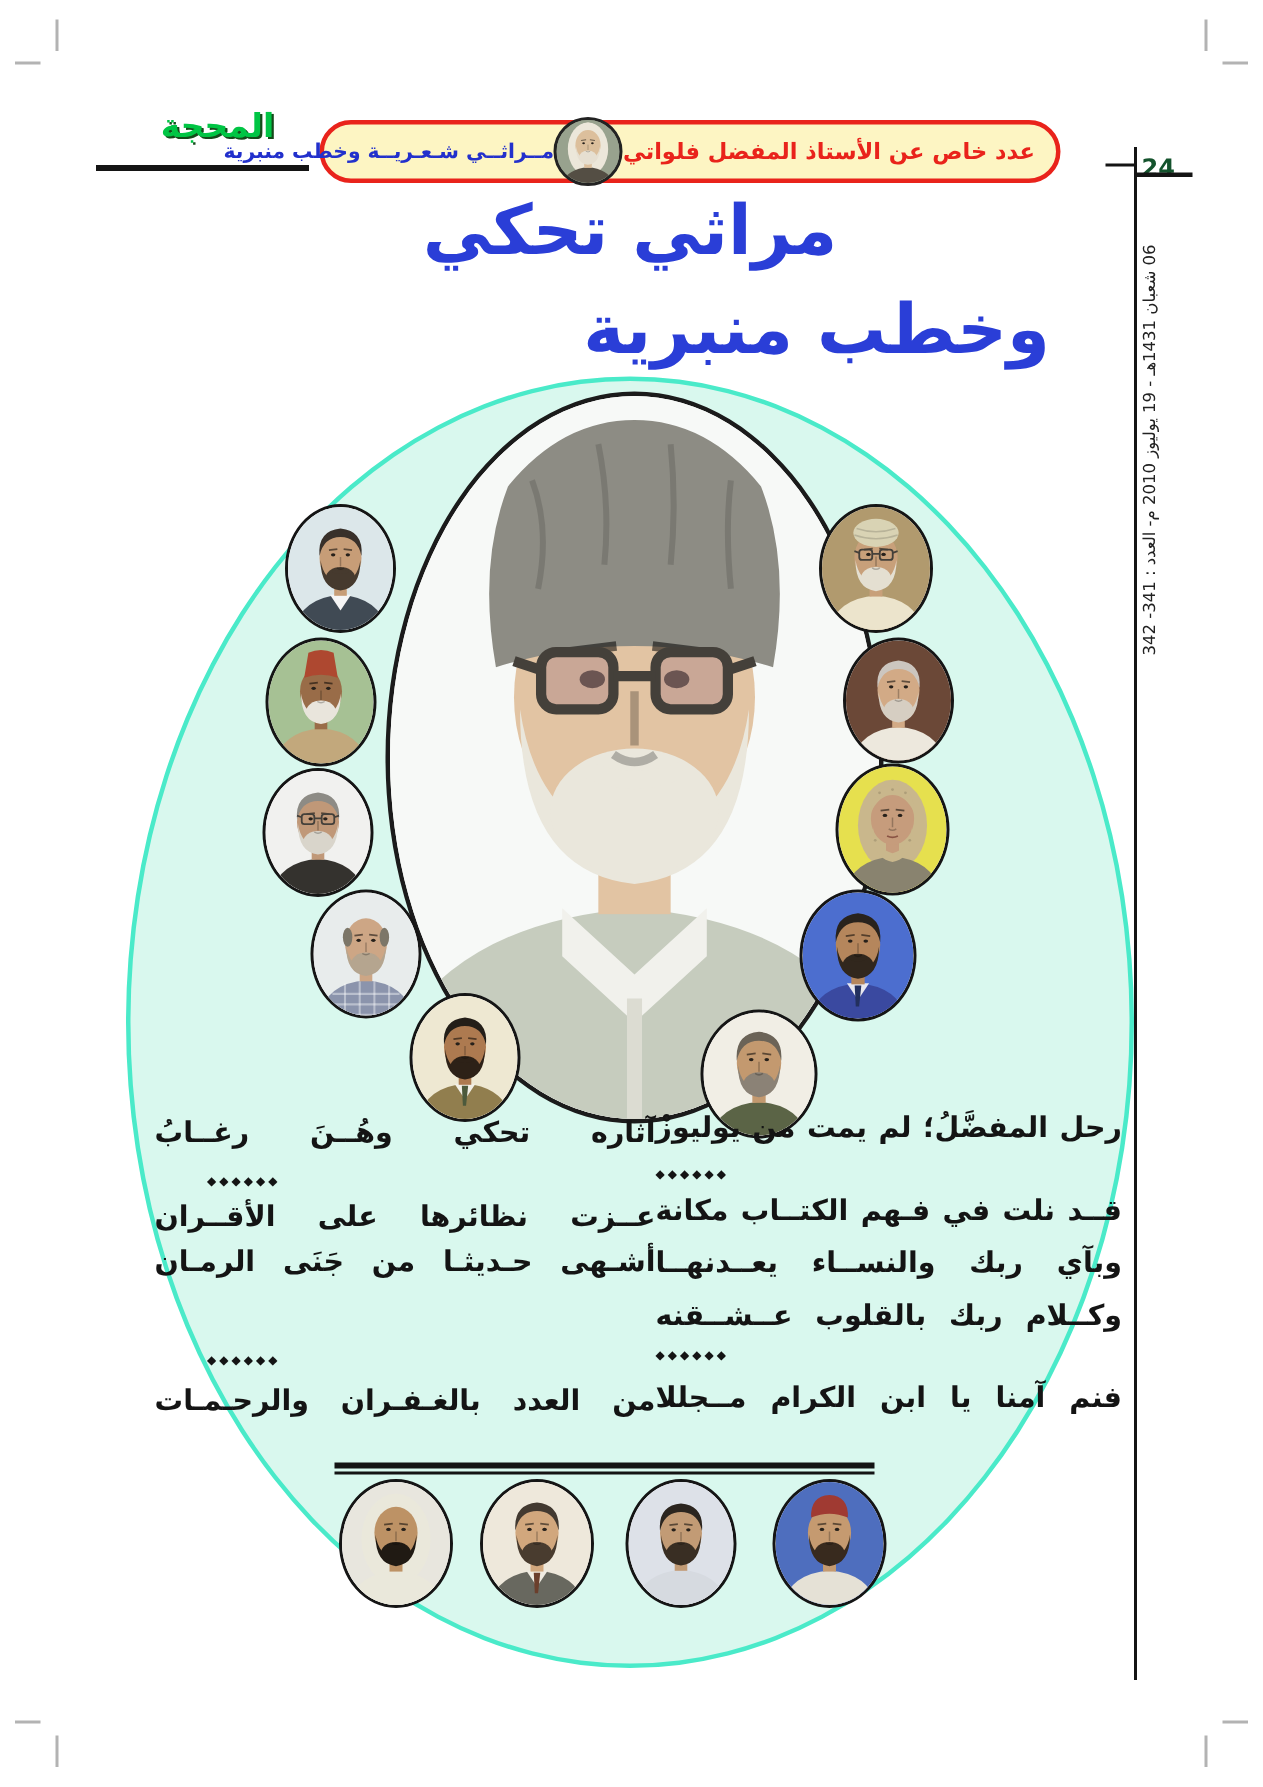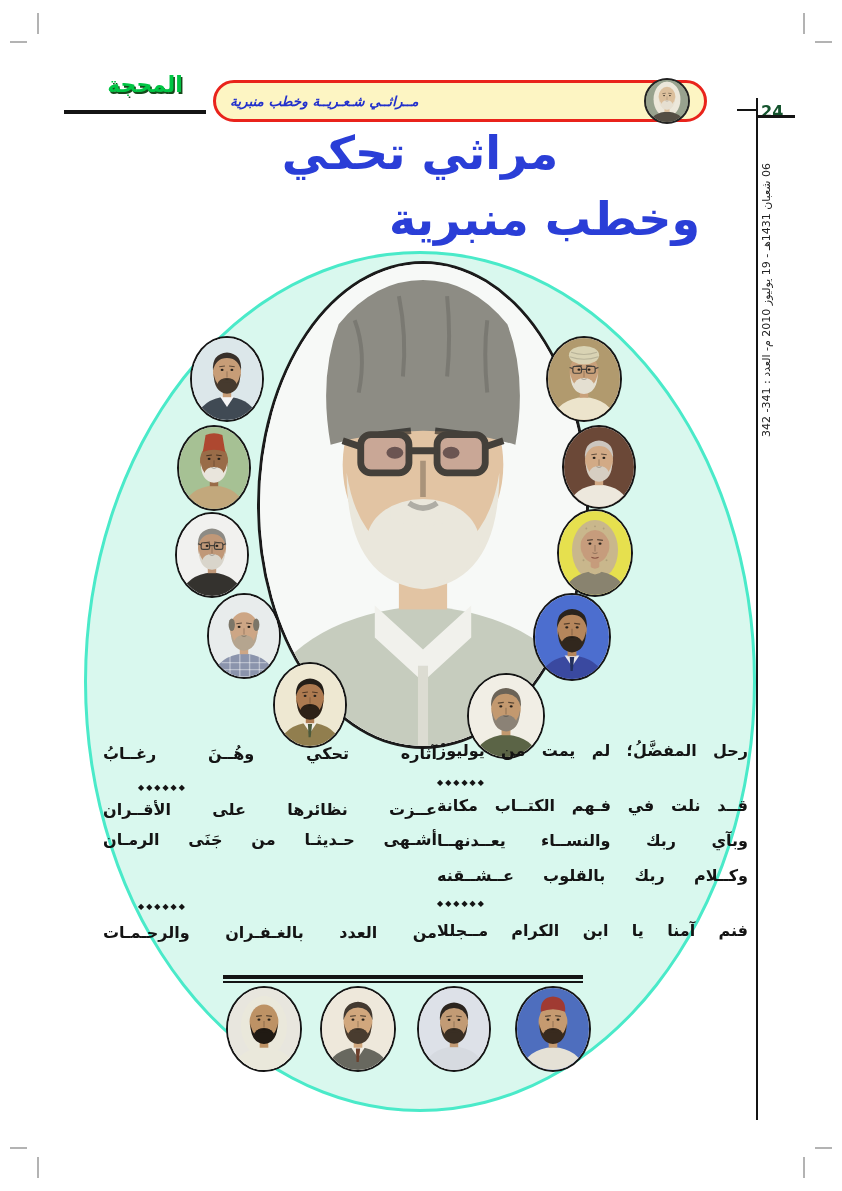--- a/index.html
+++ b/index.html
@@ -17,21 +17,21 @@
     text-shadow:1.5px 1.5px 0 #154a1a;direction:rtl;
   }
   #logo-underline{position:absolute;left:64px;top:110px;width:142px;height:4px;background:#141414;}
   #header-badge{
     position:absolute;left:213px;top:80px;width:494px;height:42px;box-sizing:border-box;
     border:3px solid #e9231b;border-radius:24px;background:#fdf5c3;
     display:flex;align-items:center;justify-content:space-between;
     direction:rtl;padding:0 14px;
   }
   #badge-special-text{font-size:15px;font-weight:bold;color:#e9231b;white-space:nowrap;}
-  #badge-topic-text{font-size:13.5px;font-weight:bold;color:#2230cc;white-space:nowrap;font-style:italic;}
+  #badge-topic-text{font-size:13.5px;font-weight:bold;color:#2230cc;white-space:nowrap;}
   #badge-portrait{
     width:46px;height:46px;border-radius:50%;border:2px solid #222;
     overflow:hidden;flex:0 0 auto;background:#98a28e;z-index:3;box-sizing:border-box;
   }
 
   
   #page-rule-right{position:absolute;left:756px;top:98px;width:2px;height:1022px;background:#141414;}
   #page-rule-tick{position:absolute;left:737px;top:109px;width:19px;height:2px;background:#141414;}
   #page-number{position:absolute;left:761px;top:90px;font-size:16px;font-weight:bold;color:#14532d;margin-top:12px;}
   #page-number-underline{position:absolute;left:758px;top:115px;width:37px;height:3px;background:#141414;}
@@ -57,21 +57,21 @@
     border-radius:50%;border:3px solid #1b1b1b;overflow:hidden;background:#f8faf8;
   }
   .oval-photo{
     position:absolute;border-radius:50%;border:2.5px solid #151515;
     overflow:hidden;background:#fff;box-sizing:border-box;
   }
 
   
   .poem-col{position:absolute;direction:rtl;}
   .poem-line{
-    position:absolute;width:100%;font-weight:bold;font-size:16px;color:#141414;
+    position:absolute;width:100%;font-weight:bold;font-size:19px;color:#141414;
     text-align:justify;text-align-last:justify;-moz-text-align-last:justify;
     line-height:1.25;
   }
   .poem-sep{position:absolute;font-size:8px;letter-spacing:2px;color:#141414;direction:ltr;}
   #poem-divider{
     position:absolute;left:223px;top:975px;width:360px;height:8px;box-sizing:border-box;
     border-top:4px solid #141414;border-bottom:2px solid #141414;
   }
 </style>
 </head>
@@ -83,20 +83,21 @@
 <div class="crop" style="left:815px;top:41px;width:17px;height:2px;"></div>
 <div class="crop" style="left:10px;top:1147px;width:17px;height:2px;"></div>
 <div class="crop" style="left:37px;top:1157px;width:2px;height:21px;"></div>
 <div class="crop" style="left:815px;top:1147px;width:17px;height:2px;"></div>
 <div class="crop" style="left:803px;top:1157px;width:2px;height:21px;"></div>
 
 <div id="magazine-logo">المحجة</div>
 <div id="logo-underline"></div>
 
 <div id="header-badge">
+  <span id="badge-special-text">عدد خاص عن الأستاذ المفضل فلواتي</span>
   <div id="badge-portrait" title="elderly scholar with white head covering"><svg xmlns="http://www.w3.org/2000/svg" viewBox="0 0 100 120" width="100%" height="100%" preserveAspectRatio="xMidYMid slice">
         <rect x="0" y="0" width="100" height="120" fill="#98a28e"></rect>
         <ellipse cx="50" cy="56" rx="32" ry="42" fill="#ece7da"></ellipse>
         <path d="M5,120 Q12,88 50,85 Q88,88 95,120 Z" fill="#544e44"></path>
         <rect x="44" y="64" width="12" height="22" fill="#dcbf9c"></rect>
         <ellipse cx="50" cy="50" rx="20" ry="24" fill="#dcbf9c"></ellipse>
         <path d="M31,52 Q31,79 50,81 Q69,79 69,52 Q66,72 50,74 Q34,72 31,52 Z" fill="#e6dfd1"></path>
         <ellipse cx="50" cy="69" rx="14" ry="10.5" fill="#e6dfd1"></ellipse>
         <path d="M42,60.5 Q50,64 58,60.5 L58,63.5 Q50,67 42,63.5 Z" fill="#e6dfd1"></path>
         <path d="M27,50 Q26,16 50,14 Q74,16 73,50 Q68,24 50,24 Q32,24 27,50 Z" fill="#ece7da"></path>

